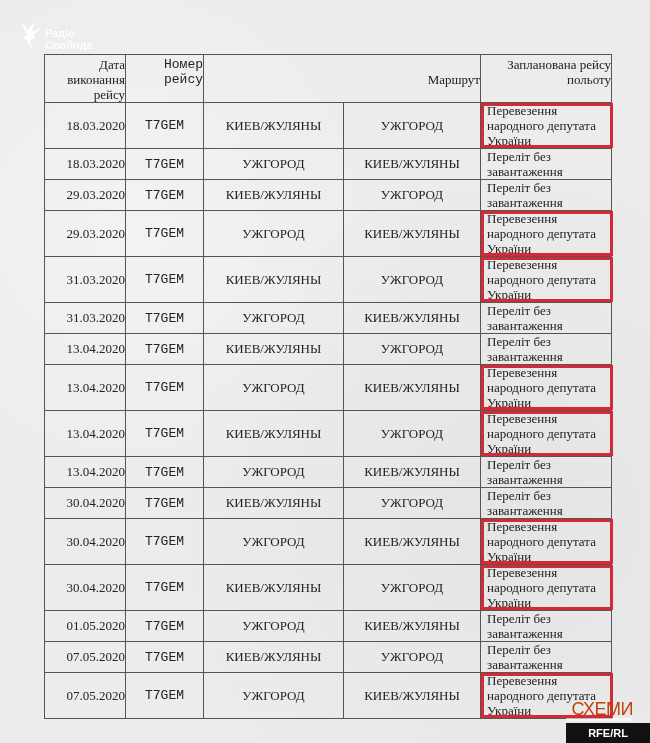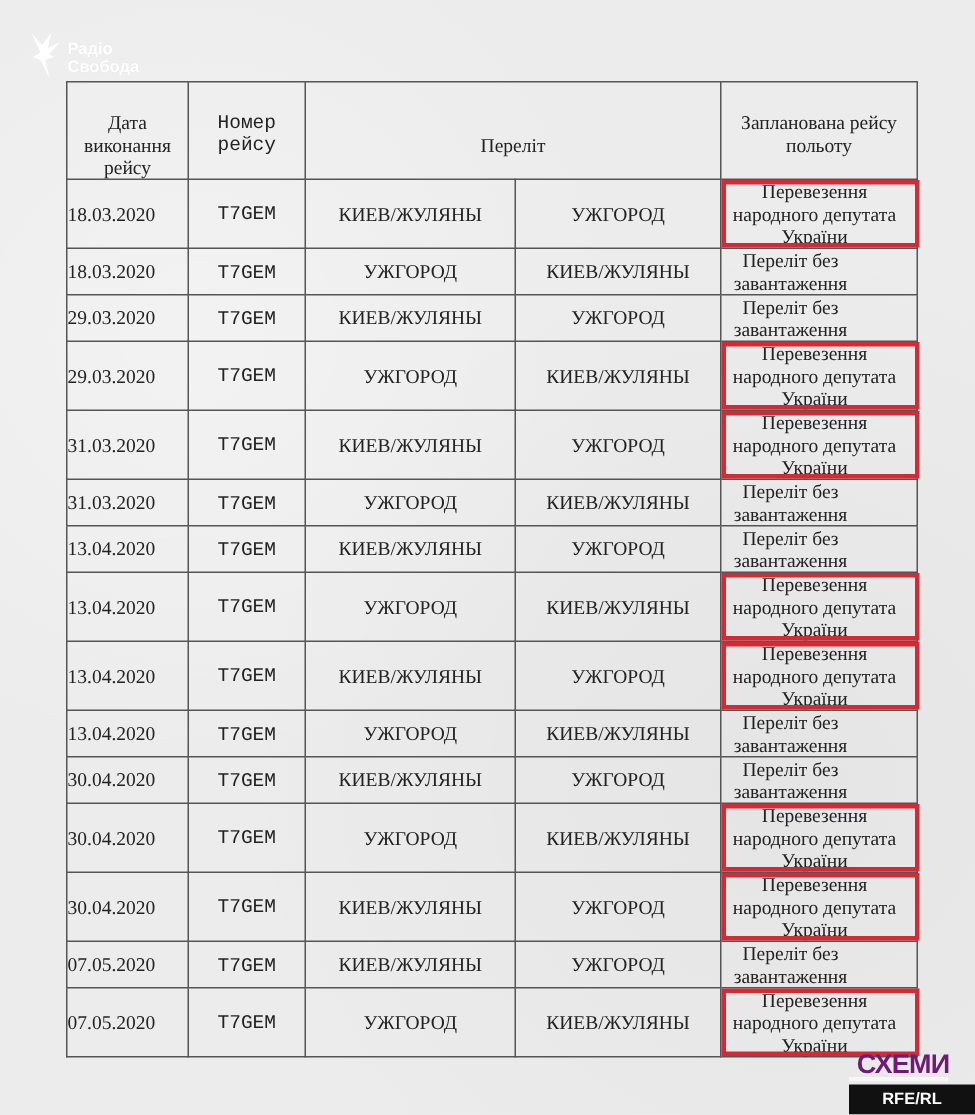--- a/index.html
+++ b/index.html
@@ -29,40 +29,40 @@
     width:568px;
     font-size:13px;
   }
   table.doc td, table.doc th {
     border:1px solid #555;
     padding:0;
     vertical-align:middle;
     font-weight:normal;
   }
   table.doc th {
-    text-align:center; vertical-align:top;
-    line-height:15px; padding-top:19px;
+    text-align:right; vertical-align:top;
+    line-height:15px; padding-top:2px;
     height:42px;
   }
-  .c-date { width:80px; text-align:left; }
+  .c-date { width:80px; text-align:right; }
   .c-num { width:77px; text-align:center;font-family:Liberation Mono, monospace; }
   .c-from { width:139px; text-align:center; }
   .c-to { width:136px; text-align:center; }
-  .c-goal { text-align:center; padding-left:6px !important; line-height:15px; position:relative; }
+  .c-goal { text-align:left; padding-left:6px !important; line-height:15px; position:relative; }
   tr.tall td { height:44px; }
   tr.short td { height:28px; }
   .goal-text { display:block; padding-top:0; }
   .hl {
     position:absolute; left:0; top:0; right:-2px; bottom:0;
     border:3px solid #d32a35; pointer-events:none;
   }
   .schemy {
     position:absolute; left:565px; top:700px; width:68px; text-align:right;
     font-family:"Liberation Sans","DejaVu Sans",sans-serif;
-    font-weight:bold; font-size:18px; color:#701a75; letter-spacing:-0.5px;
+    font-weight:normal; font-size:18px; color:#c2410c; letter-spacing:-0.5px;
     line-height:18px;
   }
   .schemy-sub {
     position:absolute; left:566px; top:718px; width:66px; height:3px;
     background:rgba(255,255,255,0.6);
   }
   .rferl {
     position:absolute; left:566px; top:723px; width:84px; height:20px;
     background:#111; color:#fff;
     font-family:"Liberation Sans","DejaVu Sans",sans-serif;
@@ -80,21 +80,21 @@
     <div>Радіо</div>
     <div>Свобода</div>
   </div>
 </div>
 
 <table class="doc">
   <thead>
     <tr>
       <th class="c-date">Дата виконання рейсу</th>
       <th class="c-num">Номер рейсу</th>
-      <th colspan="2" style="vertical-align:middle;">Переліт</th>
+      <th colspan="2" style="vertical-align:middle;">Маршрут</th>
       <th>Запланована рейсу польоту</th>
     </tr>
   </thead>
   <tbody id="rows">
       <tr class="tall">
         <td class="c-date">18.03.2020</td>
         <td class="c-num">T7GEM</td>
         <td class="c-from">КИЕВ/ЖУЛЯНЫ</td>
         <td class="c-to">УЖГОРОД</td>
         <td class="c-goal">
@@ -210,20 +210,29 @@
         <td class="c-date">30.04.2020</td>
         <td class="c-num">T7GEM</td>
         <td class="c-from">КИЕВ/ЖУЛЯНЫ</td>
         <td class="c-to">УЖГОРОД</td>
         <td class="c-goal">
           <span class="goal-text" style="width: 112px;">Перевезення народного депутата України</span>
           <div class="hl"></div>
         </td>
       </tr>
       <tr class="short">
+        <td class="c-date">01.05.2020</td>
+        <td class="c-num">T7GEM</td>
+        <td class="c-from">УЖГОРОД</td>
+        <td class="c-to">КИЕВ/ЖУЛЯНЫ</td>
+        <td class="c-goal">
+          <span class="goal-text" style="width: 80px;">Переліт без завантаження</span>
+        </td>
+      </tr>
+      <tr class="short">
         <td class="c-date">07.05.2020</td>
         <td class="c-num">T7GEM</td>
         <td class="c-from">КИЕВ/ЖУЛЯНЫ</td>
         <td class="c-to">УЖГОРОД</td>
         <td class="c-goal">
           <span class="goal-text" style="width: 80px;">Переліт без завантаження</span>
         </td>
       </tr>
       <tr class="tall">
         <td class="c-date">07.05.2020</td>

